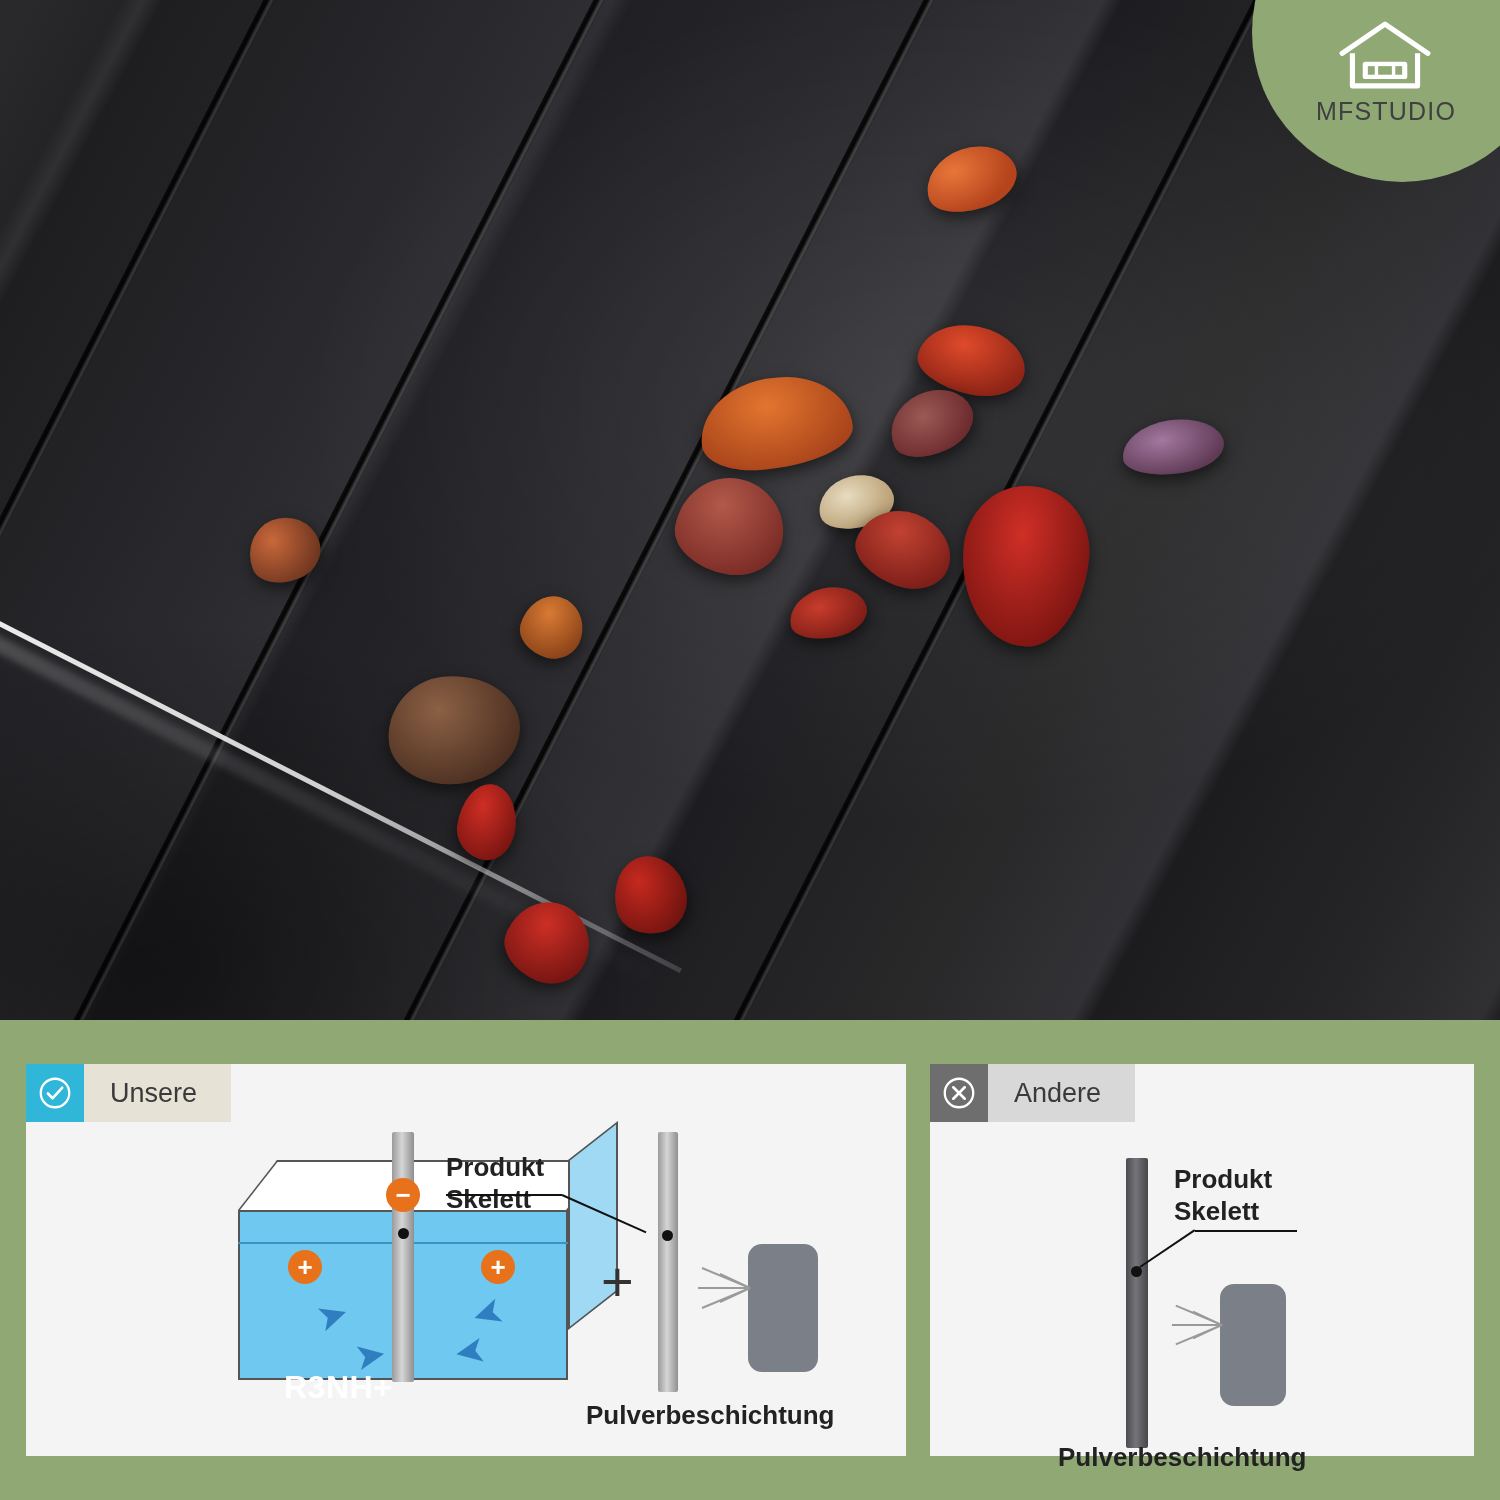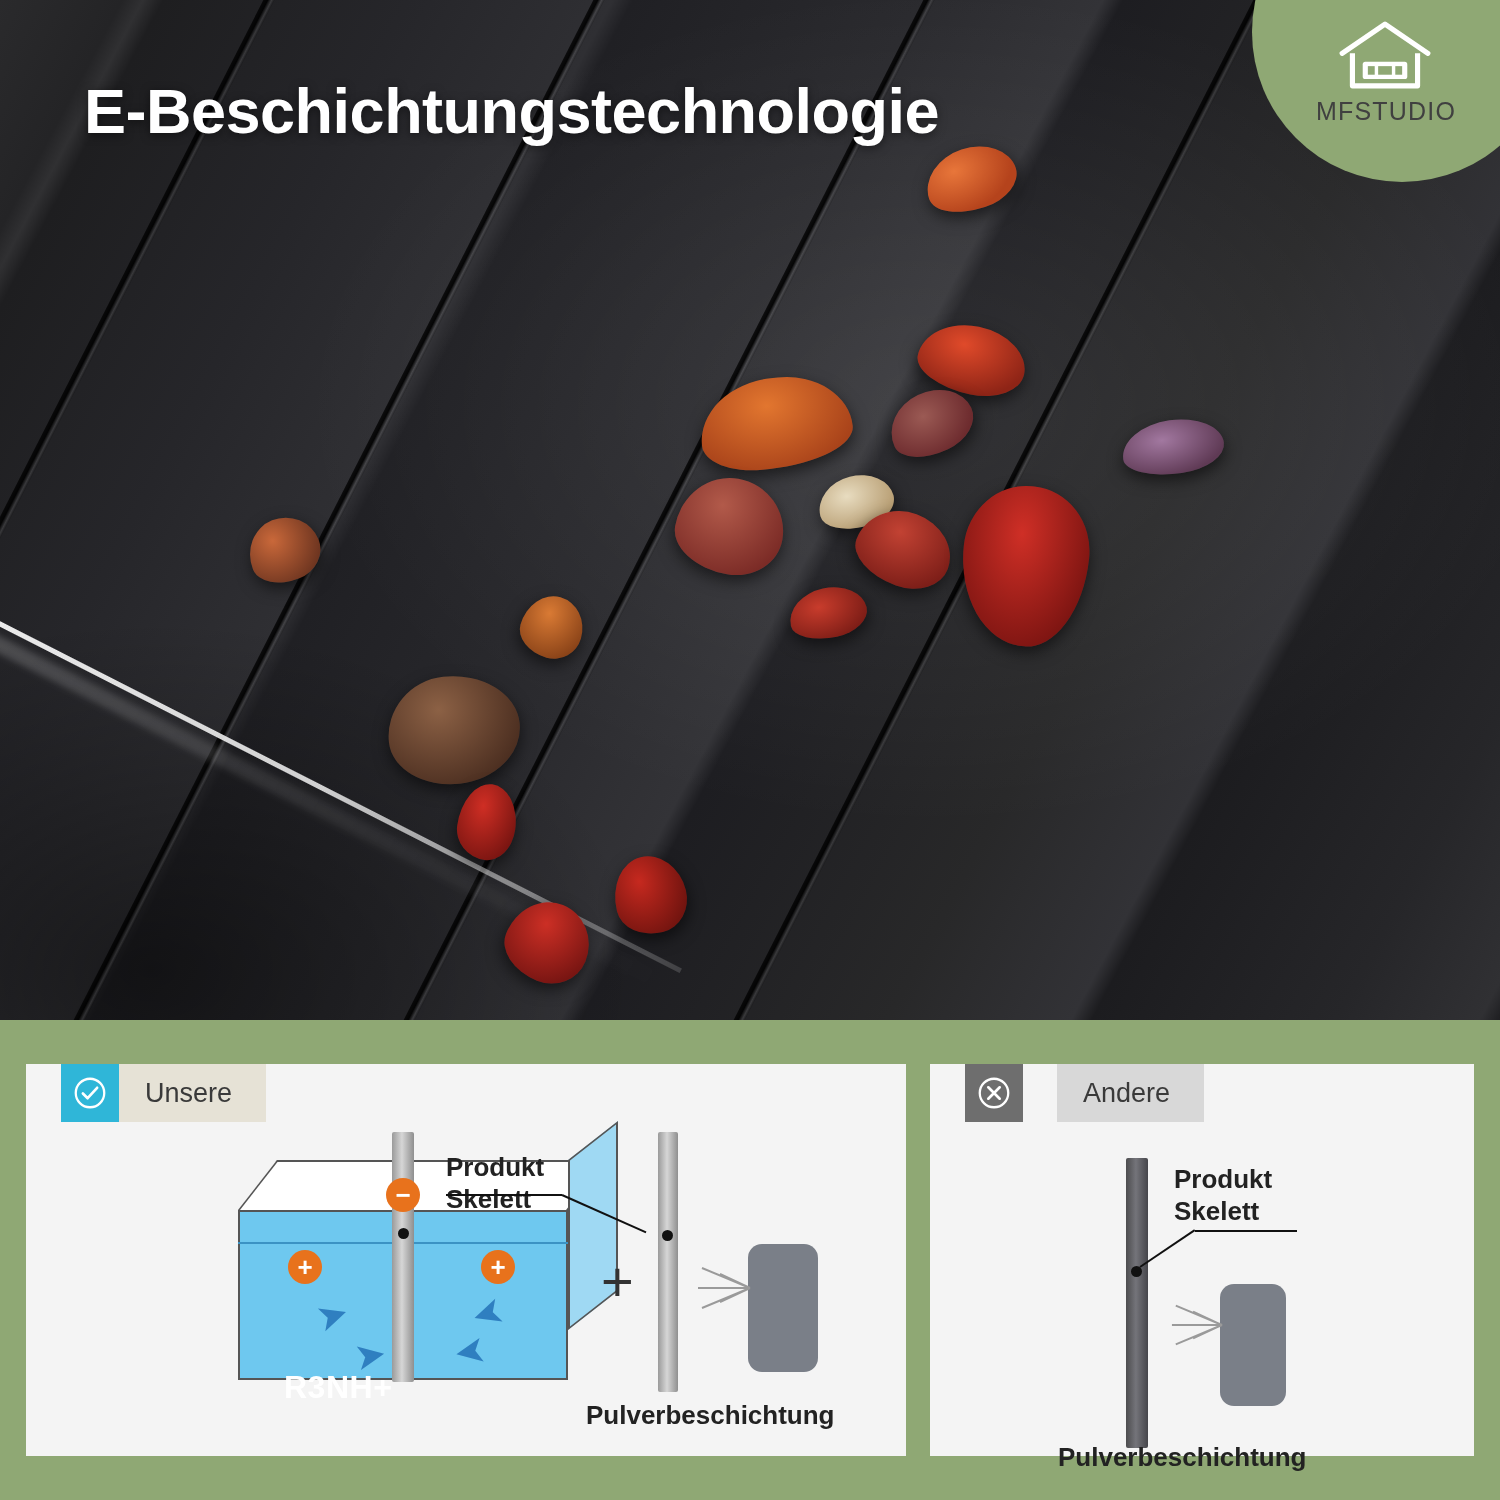--- a/index.html
+++ b/index.html
@@ -159,42 +159,41 @@
     position: relative;
     box-sizing: border-box;
   }
   .card.ours { width: 880px; }
   .card.others { flex: 1; }
 
   .card-head {
     display: flex;
     align-items: flex-start;
     height: 58px;
-    padding-left: 35px;
   }
   .badge-icon {
     width: 58px;
     height: 58px;
     display: flex;
     align-items: center;
     justify-content: center;
     flex: 0 0 auto;
   }
   .badge-icon.good { background: #2fb6d8; }
   .badge-icon.bad  { background: #6e6e6e; }
   .badge-label {
     height: 58px;
     display: flex;
     align-items: center;
     padding: 0 34px 0 26px;
     font-size: 27px;
     color: #3a3a3a;
   }
   .badge-label.good { background: #e6e2d6; }
-  .badge-label.bad  { background: #d8d8d8; margin-left: 34px; }
+  .badge-label.bad  { background: #d8d8d8; }
 
   .diagram {
     position: absolute;
     inset: 58px 0 0 0;
   }
 
   
   .tank {
     position: absolute;
     left: 212px;
@@ -334,21 +333,20 @@
   <div class="petal" style="left:962px; top:486px; width:126px; height:160px; background:radial-gradient(ellipse at 45% 30%, #cf2f26, #7b1411 78%); transform:rotate(6deg); border-radius:50% 50% 45% 55% / 42% 42% 60% 60%;"></div>
   <div class="petal" style="left:789px; top:588px; width:78px; height:50px; background:radial-gradient(ellipse at 40% 35%, #c83c2c, #7d1d16 78%); transform:rotate(-12deg);"></div>
   <div class="petal" style="left:248px; top:518px; width:72px; height:64px; background:radial-gradient(ellipse at 40% 30%, #c9683a, #6e3520 78%); transform:rotate(-22deg);"></div>
   <div class="petal" style="left:521px; top:596px; width:62px; height:62px; background:radial-gradient(ellipse at 40% 30%, #d97a34, #8a4318 78%); transform:rotate(16deg);"></div>
   <div class="petal" style="left:388px; top:676px; width:132px; height:108px; background:radial-gradient(ellipse at 40% 30%, #8c6145, #4b2e20 78%); transform:rotate(-6deg); border-radius:46% 54% 50% 50% / 55% 50% 50% 45%;"></div>
   <div class="petal" style="left:458px; top:784px; width:58px; height:76px; background:radial-gradient(ellipse at 40% 30%, #cf2e24, #7a1511 78%); transform:rotate(8deg);"></div>
   <div class="petal" style="left:614px; top:856px; width:72px; height:78px; background:radial-gradient(ellipse at 40% 30%, #c6291f, #72140f 78%); transform:rotate(-14deg);"></div>
   <div class="petal" style="left:506px; top:902px; width:84px; height:80px; background:radial-gradient(ellipse at 40% 30%, #cc2f25, #781512 78%); transform:rotate(22deg);"></div>
 
   <div class="hero-text">
-    <h1 class="hero-title">E-Beschichtungstechnologie</h1>
   </div>
 
   <div class="brand-badge">
     <div class="logo-house">
       <svg viewBox="0 0 120 84" width="104" height="72" aria-hidden="true">
         <path d="M10 40 L60 6 L110 40" fill="none" stroke="#ffffff" stroke-width="6" stroke-linecap="round" stroke-linejoin="round"></path>
         <path d="M22 40 L22 78 L98 78 L98 40" fill="none" stroke="#ffffff" stroke-width="6" stroke-linejoin="round"></path>
         <rect x="34" y="50" width="52" height="20" rx="3" fill="#ffffff"></rect>
         <rect x="40" y="55" width="8" height="10" fill="#8fa874"></rect>
         <rect x="52" y="55" width="16" height="10" fill="#8fa874"></rect>

